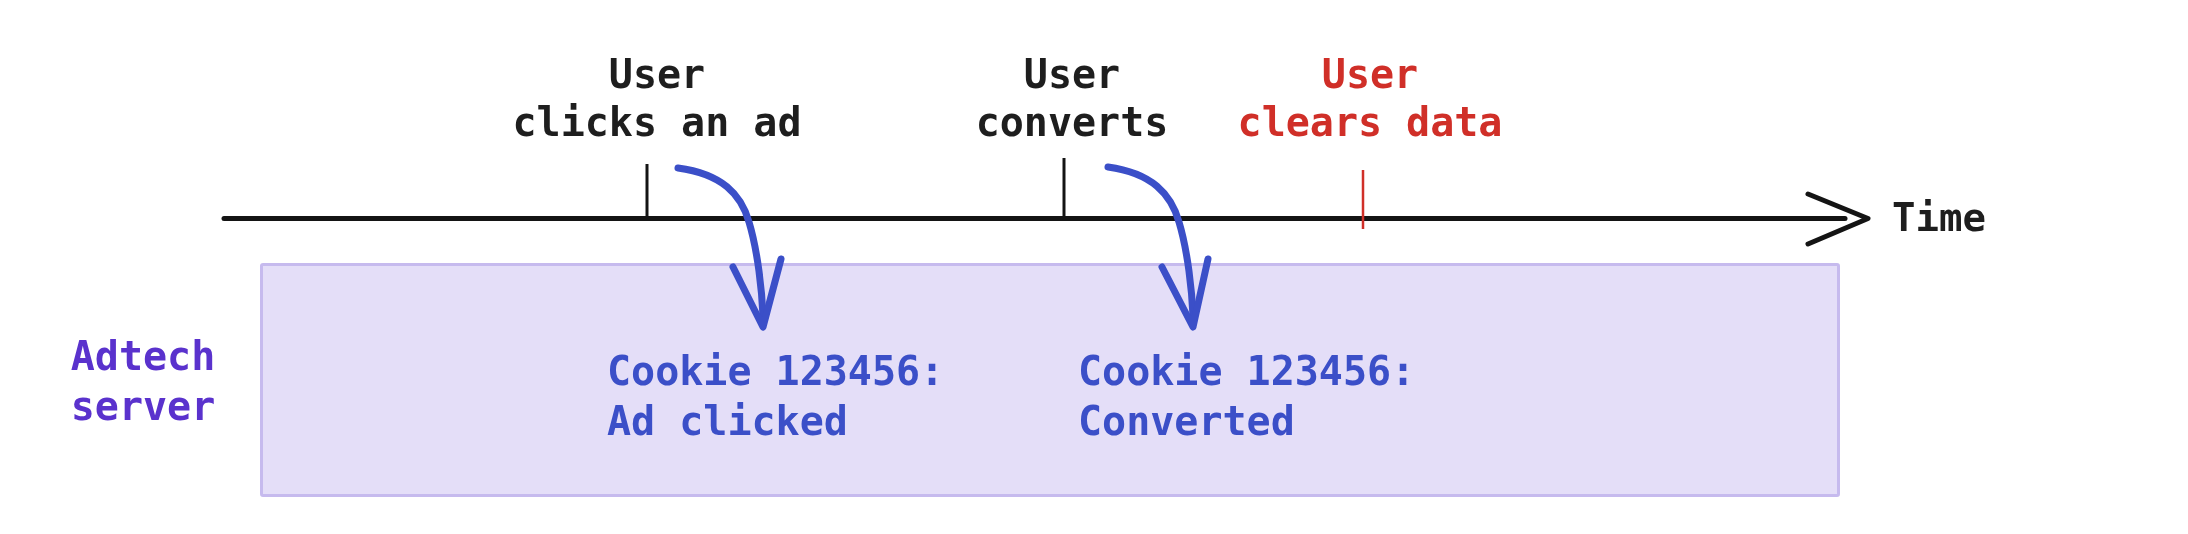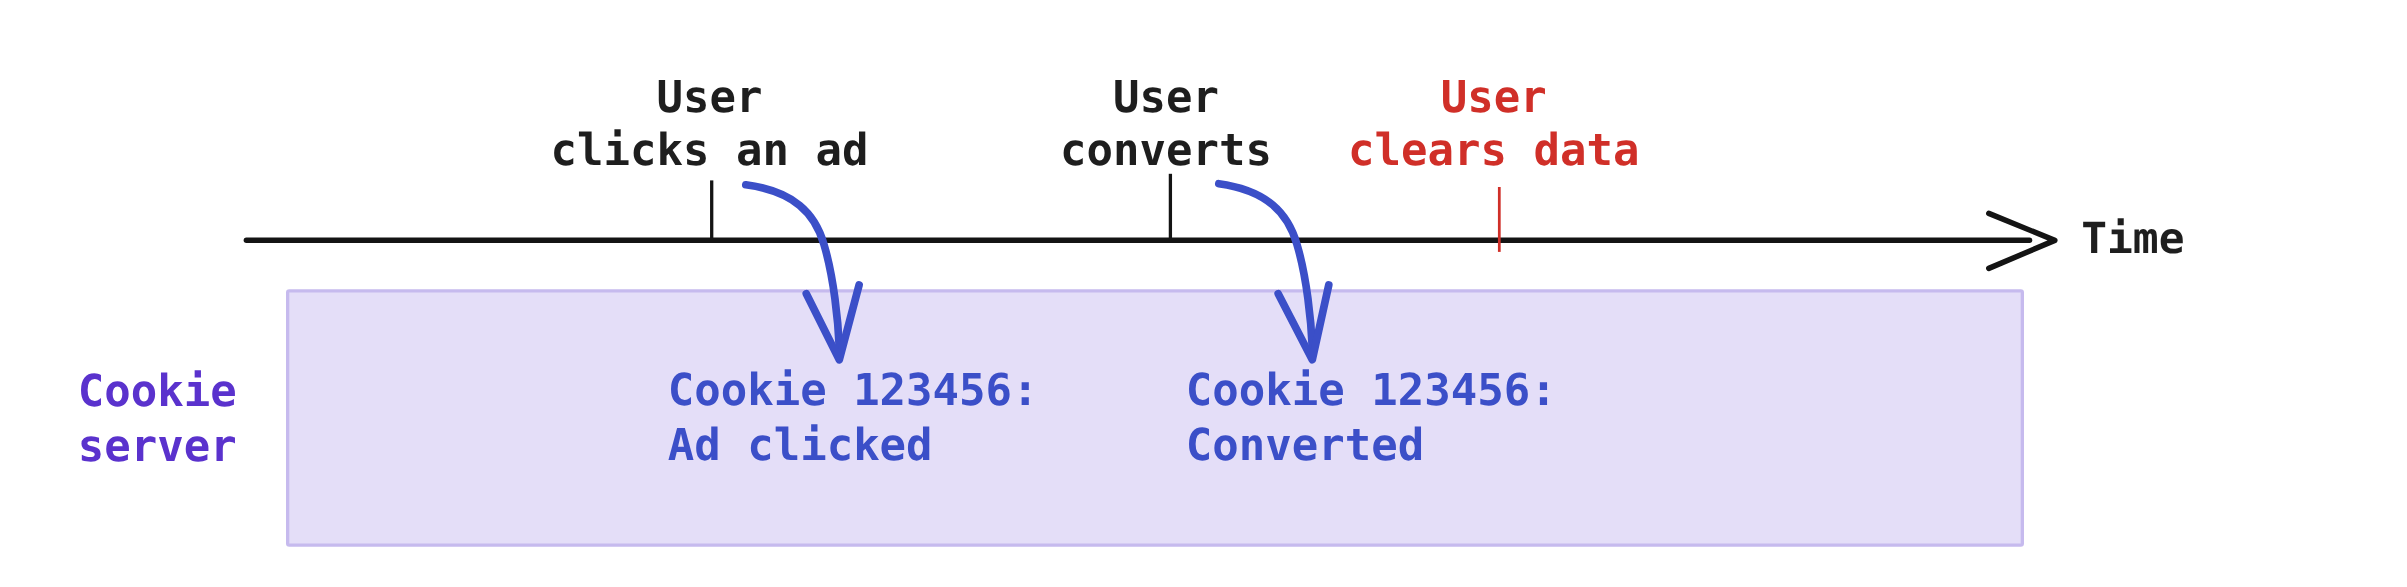--- a/index.html
+++ b/index.html
@@ -12,38 +12,39 @@
   .layer{position:absolute;left:0;top:0;width:2188px;height:534px;}
   
   .server-box{
     position:absolute;left:260px;top:263px;width:1580px;height:234px;
     background:var(--server-box-fill,#e4def8);
     border:3px solid var(--server-box-border,#c6baee);
     border-radius:3px;box-sizing:border-box;
   }
   
   .evt{
-    position:absolute;top:65px;transform:translateX(-50%);
+    position:absolute;top:50px;transform:translateX(-50%);
     font-size:40px;line-height:48px;text-align:center;white-space:pre-line;
     color:var(--event-text,#1e1e1e);
+    margin-left:12px;
   }
   .evt-0{left:645px;}
   .evt-1{left:1060px;}
   .evt-2{left:1358px;color:var(--cleared-event-text,#d02f28);}
   .time-label{
     position:absolute;left:1892px;top:194px;
     font-size:39px;line-height:48px;color:var(--event-text,#1e1e1e);
   }
   .server-label{
     position:absolute;left:143px;top:331px;transform:translateX(-50%);
     font-size:40px;line-height:50px;text-align:center;white-space:pre-line;
     color:var(--server-label,#5a32cd);
   }
   .record{
-    position:absolute;top:330px;font-size:40px;line-height:50px;
+    position:absolute;top:346px;font-size:40px;line-height:50px;
     white-space:pre-line;color:var(--record-text,#3b4fc8);
   }
   .rec-0{left:607px;}
   .rec-1{left:1078px;}
   
   .axis-stroke{stroke:var(--axis,#141414);stroke-width:5;fill:none;stroke-linecap:round;stroke-linejoin:round;}
   .tick-stroke{stroke:var(--axis,#141414);stroke-width:3;fill:none;stroke-linecap:butt;}
   .tick-cleared{stroke:var(--cleared-event-text,#d02f28);stroke-width:2.5;fill:none;}
   .blue-arrow{stroke:var(--arrow,#3b4fc8);stroke-width:7;fill:none;stroke-linecap:round;stroke-linejoin:round;}
 </style>
@@ -72,21 +73,21 @@
 
   <div class="evt evt-0">User
 clicks an ad</div>
   <div class="evt evt-1">User
 converts</div>
   <div class="evt evt-2">User
 clears data</div>
 
   <div class="time-label">Time</div>
 
-  <div class="server-label">Cookie
+  <div class="server-label">Adtech
 server</div>
 
   <div class="record rec-0">Cookie 123456:
 Ad clicked</div>
   <div class="record rec-1">Cookie 123456:
 Converted</div>
 
 </div>
 
 </body></html>

